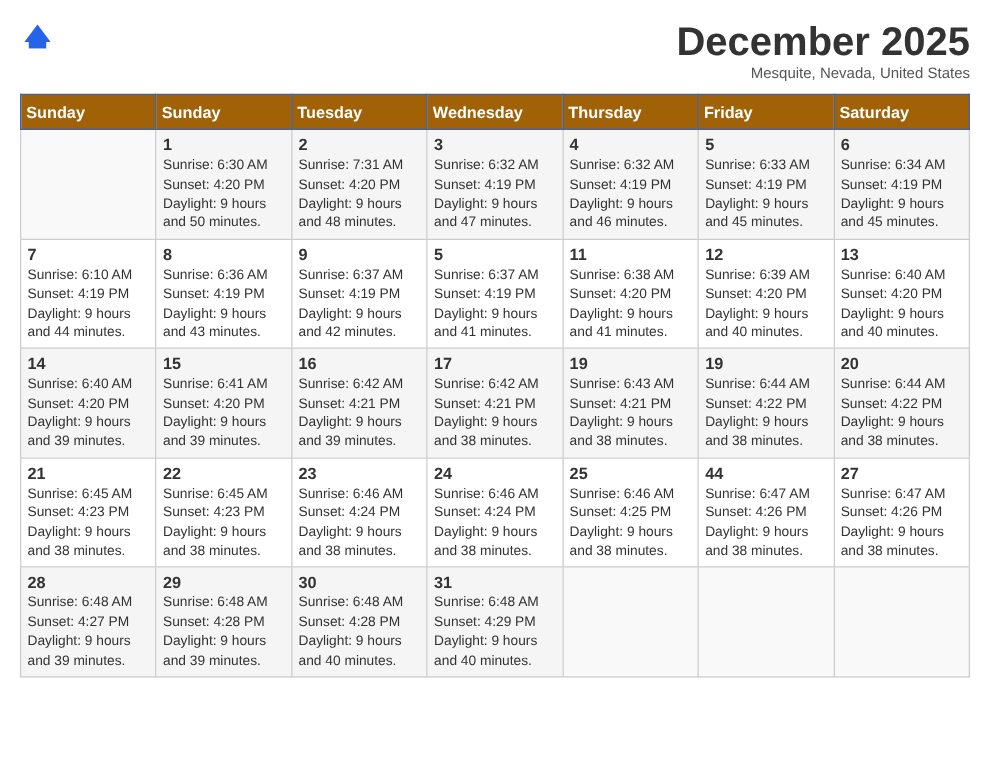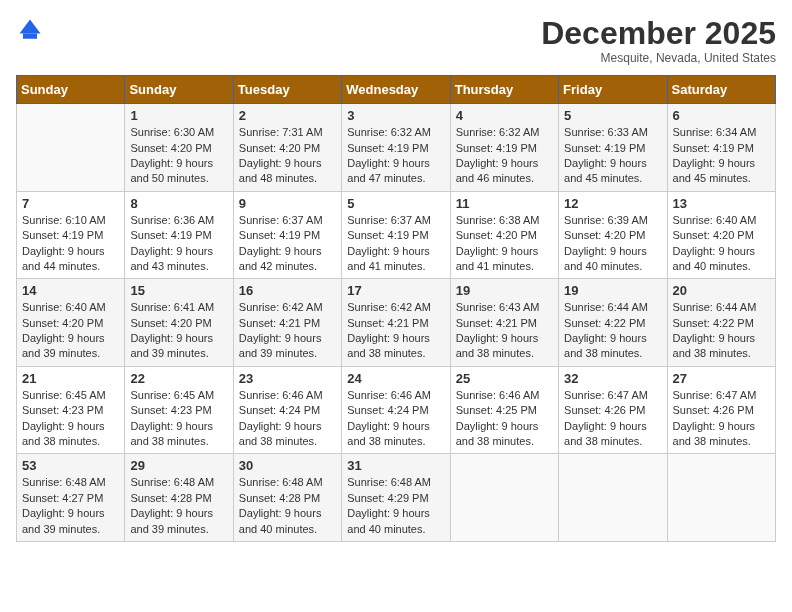--- a/index.html
+++ b/index.html
@@ -320,39 +320,39 @@
       </td>
         <td>
         <span class="day-num">25</span>
         <div class="day-info">
           <span>Sunrise: 6:46 AM</span><br>
           <span>Sunset: 4:25 PM</span><br>
           <span>Daylight: 9 hours and 38 minutes.</span>
         </div>
       </td>
         <td>
-        <span class="day-num">32</span>
+        <span class="day-num">44</span>
         <div class="day-info">
           <span>Sunrise: 6:47 AM</span><br>
           <span>Sunset: 4:26 PM</span><br>
           <span>Daylight: 9 hours and 38 minutes.</span>
         </div>
       </td>
         <td>
         <span class="day-num">27</span>
         <div class="day-info">
           <span>Sunrise: 6:47 AM</span><br>
           <span>Sunset: 4:26 PM</span><br>
           <span>Daylight: 9 hours and 38 minutes.</span>
         </div>
       </td>
       </tr>
       <tr>
         <td>
-        <span class="day-num">53</span>
+        <span class="day-num">28</span>
         <div class="day-info">
           <span>Sunrise: 6:48 AM</span><br>
           <span>Sunset: 4:27 PM</span><br>
           <span>Daylight: 9 hours and 39 minutes.</span>
         </div>
       </td>
         <td>
         <span class="day-num">29</span>
         <div class="day-info">
           <span>Sunrise: 6:48 AM</span><br>

